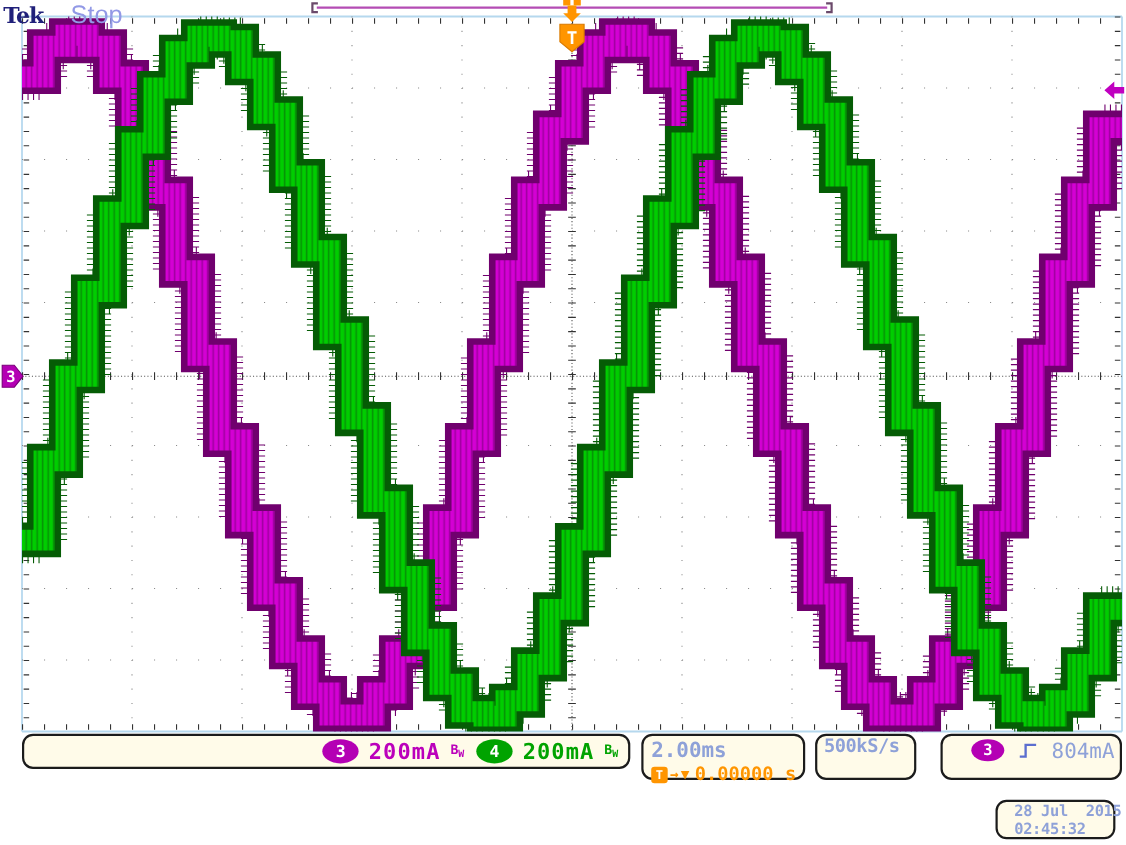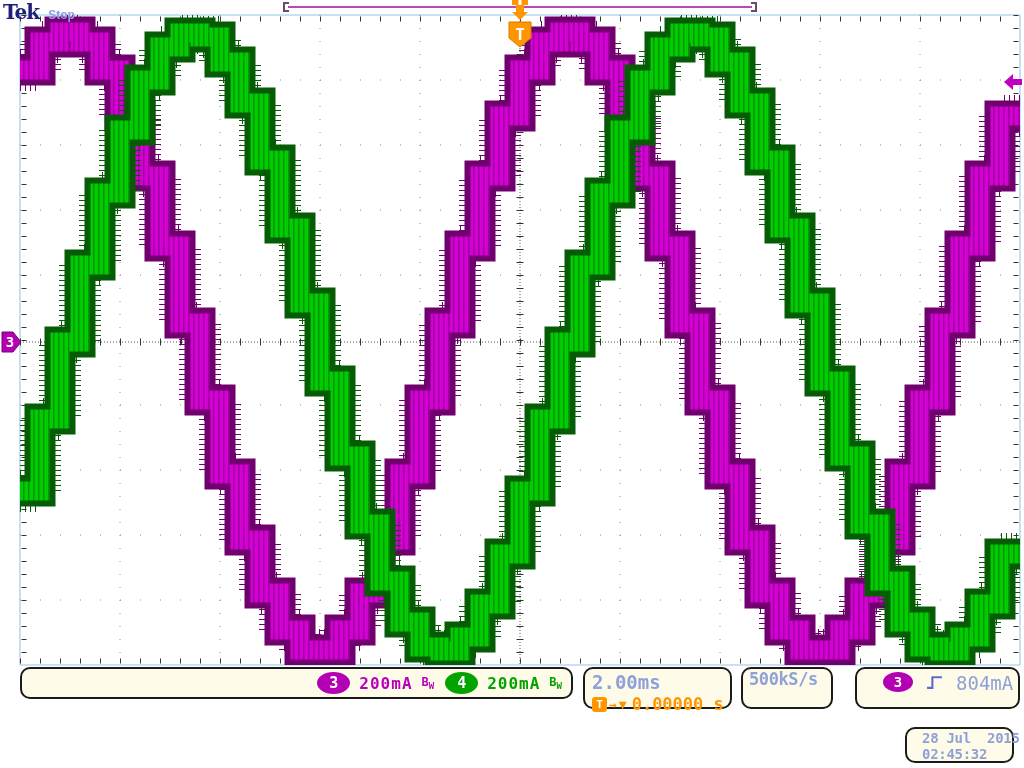--- a/index.html
+++ b/index.html
@@ -1,33 +1,33 @@
 <!DOCTYPE html>
 <html style="--logo: #20207a; --status: #9299e6; --cream: #fffbe9; --readout: #8ea1d8; --orange: #ff9500; --ch3text: #bb00bb; --ch4text: #00a300; --badge3: #b400b4; --badge4: #00a300; --slope: #5b6ecf; --grid_edge: #b5d8ee; --grid: #8c8c8c; --grid_center: #555555; --tick: #333333; --record_bar: #b44cb4; --bracket: #6b4a6b; --trigger_arrow: #c000c0;"><head>
 <meta charset="utf-8">
 <style>
   html,body{margin:0;padding:0}
   body{
     width:1024px;height:768px;position:relative;background:#ffffff;
     overflow:hidden;font-family:"DejaVu Sans Mono",monospace;
   }
   #display{position:absolute;left:0;top:0;width:1024px;height:768px;display:block}
-  .header{position:absolute;left:3px;top:0;height:22px;display:flex;gap:9px;align-items:baseline}
+  .header{position:absolute;left:3px;top:0;height:22px;display:flex;gap:25px;align-items:baseline}
   .logo{font-family:"DejaVu Serif",serif;font-weight:bold;font-size:20px;letter-spacing:-1px;color:var(--logo)}
-  .status{font-family:"Liberation Sans",sans-serif;font-weight:bold;font-size:12px;color:var(--status)}
+  .status{font-family:"Liberation Sans",sans-serif;font-weight:normal;font-size:23px;color:var(--status)}
 
   .box{position:absolute;background:var(--cream);border:2px solid #1b1b1b;border-radius:10px;box-sizing:border-box}
   .box-ch{left:20px;top:667px;width:553px;height:32px;display:flex;align-items:center;
           justify-content:flex-end;gap:11px;padding-right:9px}
   .chgroup{display:flex;align-items:center;gap:9px}
   .oval{display:inline-flex;align-items:center;justify-content:center;width:33px;height:22px;
         border-radius:50%;color:#fff;font-weight:bold;font-size:15px;flex:none}
   .oval-sm{width:30px;height:20px;font-size:14px}
   .badge3{background:var(--badge3)} .badge4{background:var(--badge4)}
-  .chscale{font-size:16px;font-weight:bold;letter-spacing:1px}
+  .chscale{font-size:20px;font-weight:bold;letter-spacing:1px}
   .ch3{color:var(--ch3text)} .ch4{color:var(--ch4text)}
   .bw{font-size:12px;font-weight:bold}
   .bw sub{font-size:9px}
 
   .box-tb{left:583px;top:667px;width:149px;height:42px;padding:2px 0 0 7px}
   .tbline1{color:var(--readout);font-size:19px;font-weight:bold}
   .tbline2{display:flex;align-items:center;gap:2px;color:var(--orange);margin-top:1px}
   .ticon{display:inline-flex;align-items:center;justify-content:center;width:15px;height:15px;
          background:var(--orange);color:#fff;border-radius:3px;font-size:11px;font-weight:bold;flex:none}
   .arr{font-size:13px;font-weight:bold}

